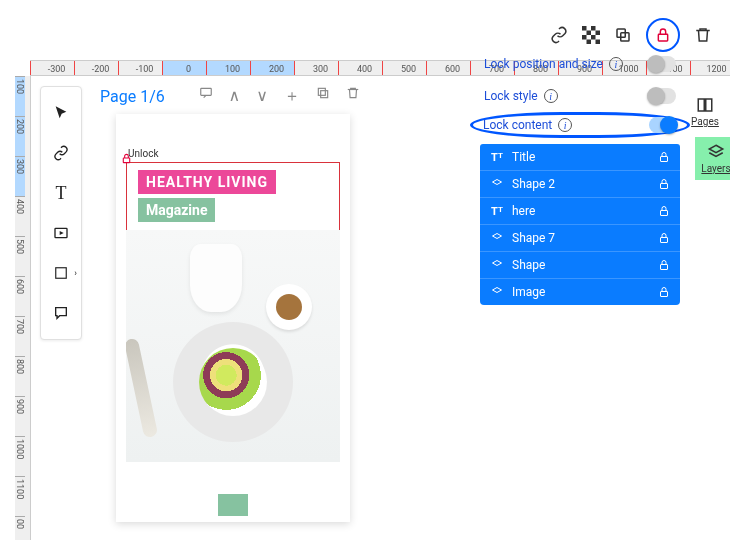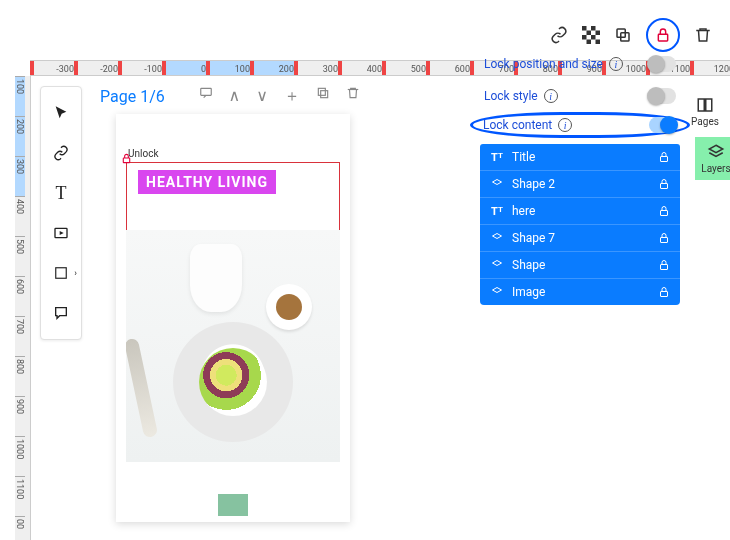--- a/index.html
+++ b/index.html
@@ -6,21 +6,21 @@
 body { width: 730px; height: 540px; overflow: hidden; background: #fff; position: relative; }
 
 
 .topbar { position: absolute; top: 18px; right: 18px; display: flex; gap: 14px; align-items: center; }
 .topbar .icn { width: 18px; height: 18px; display: flex; align-items: center; justify-content: center; color: #333; }
 .lock-halo { width: 34px; height: 34px; border: 2px solid #0056ff; border-radius: 50%; display: flex; align-items: center; justify-content: center; }
 .lock-halo .icn { color: #e1003a; }
 
 
 .hruler { position: absolute; top: 60px; left: 30px; right: 0; height: 16px; background: #efefef; border-top: 1px solid #ccc; border-bottom: 1px solid #ccc; display: flex; align-items: center; overflow: hidden; font-size: 9px; color: #555; }
-.hruler span { flex: 0 0 44px; text-align: right; border-left: 4px solid #ef4444; padding-left: 8px; height: 100%; line-height: 16px; }
+.hruler span { flex: 0 0 44px; text-align: center; border-left: 1px solid #ef4444; padding-left: 8px; height: 100%; line-height: 16px; }
 .hruler .active { background: #b3d9ff; }
 
 
 .vruler { position: absolute; top: 76px; left: 15px; width: 16px; bottom: 0; background: #efefef; font-size: 9px; color: #555; border-right: 1px solid #ccc; overflow: hidden; }
 .vruler div { height: 40px; border-top: 1px solid #aaa; writing-mode: vertical-rl; text-align: left; padding-top: 2px; }
 .vruler .active { background: #b3d9ff; }
 
 
 .ltoolbar { position: absolute; top: 86px; left: 40px; width: 42px; background: #fff; border: 1px solid #e0e0e0; border-radius: 4px; box-shadow: 0 1px 3px rgba(0,0,0,.08); display: flex; flex-direction: column; align-items: center; padding: 6px 0; }
 .ltoolbar .tbtn { width: 36px; height: 40px; display: flex; align-items: center; justify-content: center; color: #222; position: relative; }
@@ -31,21 +31,21 @@
 .pagestrip .picon { color: #888; margin-left: 6px; }
 .pagestrip .ctrl { display: flex; gap: 10px; color: #888; }
 
 
 .artboard { position: absolute; top: 114px; left: 116px; width: 234px; height: 408px; background: #fff; box-shadow: 0 2px 8px rgba(0,0,0,.15); }
 .selection { position: absolute; top: 48px; left: 10px; right: 10px; height: 300px; border: 1px solid #d9323b; }
 .selection .locktag { position: absolute; top: -10px; left: -6px; color: #e1003a; font-size: 11px; }
 .unlock-lbl { position: absolute; top: 34px; left: 12px; font-size: 10px; color: #333; }
 
 .tag { padding: 4px 8px; color: #fff; font-weight: 700; display: inline-block; }
-.tag1 { position: absolute; top: 56px; left: 22px; background: #d946ef; font-size: 14px; letter-spacing: 1px; }
+.tag1 { position: absolute; top: 56px; left: 22px; background: #ec4899; font-size: 14px; letter-spacing: 1px; }
 .tag2 { position: absolute; top: 84px; left: 22px; background: #86c2a0; font-size: 14px; }
 
 .foodimg { position: absolute; top: 116px; left: 10px; right: 10px; height: 232px; background: linear-gradient(180deg,#f7f8f8,#eef1f1); overflow: hidden; }
 
 .bowl { position: absolute; bottom: 20px; left: 50%; transform: translateX(-50%); width: 120px; height: 120px; border-radius: 50%; background: radial-gradient(circle at 50% 45%, #fff 35%, #e8e8e8 36%); }
 .bowl::after { content:""; position:absolute; top:26px; left:26px; width:68px; height:68px; border-radius:50%; background: radial-gradient(circle at 40% 40%, #d1ea5e 0 18%, #eee07a 18% 28%, #8e3b57 28% 40%, #a7d84c 40% 60%, #fff 60% 100%); }
 .cup { position:absolute; top:54px; right:28px; width:46px; height:46px; border-radius:50%; background:#fff; box-shadow:0 2px 3px rgba(0,0,0,.1);}
 .cup::after{content:"";position:absolute;top:10px;left:10px;width:26px;height:26px;border-radius:50%;background:#a5743d;}
 .jug { position:absolute; top:14px; left:64px; width:52px; height:68px; background:#fdfdfd; border-radius:20% 20% 40% 40%; box-shadow:0 2px 4px rgba(0,0,0,.08);}
 .spoon { position:absolute; bottom:24px; left:8px; width:14px; height:100px; background:linear-gradient(#c9c6bd,#ece9e1); border-radius:8px; transform:rotate(-12deg);}
@@ -63,21 +63,21 @@
 .ring { border:3px solid #0056ff; border-radius:50%/60%; padding:2px 10px; margin:0 -10px;gap:32px;}
 
 .layerlist { margin-top:6px; background:#0a7cff; color:#fff; border-radius:3px 3px 4px 4px; overflow:hidden;}
 .layerlist .row { display:flex; align-items:center; justify-content:space-between; padding:6px 10px; font-size:12px; border-bottom:1px solid rgba(255,255,255,.2);}
 .layerlist .row:last-child{border-bottom:none;}
 .layerlist .lead{display:flex;align-items:center;gap:8px;}
 .layerlist .tico{width:14px;display:inline-flex;justify-content:center;}
 
 
 .sidetabs { position:absolute; top:90px; right:4px; width:42px; display:flex; flex-direction:column; align-items:center; gap:4px;}
-.sidetabs .tab { width:42px; padding:6px 0; text-align:center; font-size:10px; color:#333;}
+.sidetabs .tab { width:42px; padding:6px 0; text-align:center; font-size:10px; color:#333;text-decoration:underline;}
 .sidetabs .tab.active{ background:#86efac;margin-left:22px;}
 .sidetabs svg{display:block;margin:0 auto 2px;}
 
 svg { display:block; }
 </style>
 </head>
 <body>
 
 <div class="topbar">
   <span class="icn">
@@ -219,20 +219,21 @@
   <span class="unlock-lbl">Unlock</span>
   <div class="selection">
     <span class="locktag">
         <svg width="11" height="11" viewBox="0 0 24 24" fill="none" stroke="currentColor" stroke-width="2.4">
           <rect x="5" y="11" width="14" height="10" rx="1"></rect>
           <path d="M8 11V7a4 4 0 0 1 8 0v4"></path>
         </svg>
       </span>
   </div>
   <div class="tag tag1">HEALTHY LIVING</div>
+  <div class="tag tag2">Magazine</div>
   <div class="foodimg">
     <div class="jug"></div>
       <div class="cup"></div>
       <div class="spoon"></div>
       <div class="bowl"></div>
   </div>
   <div class="block-bot"></div>
 </div>
 
 <div class="rpanel">

